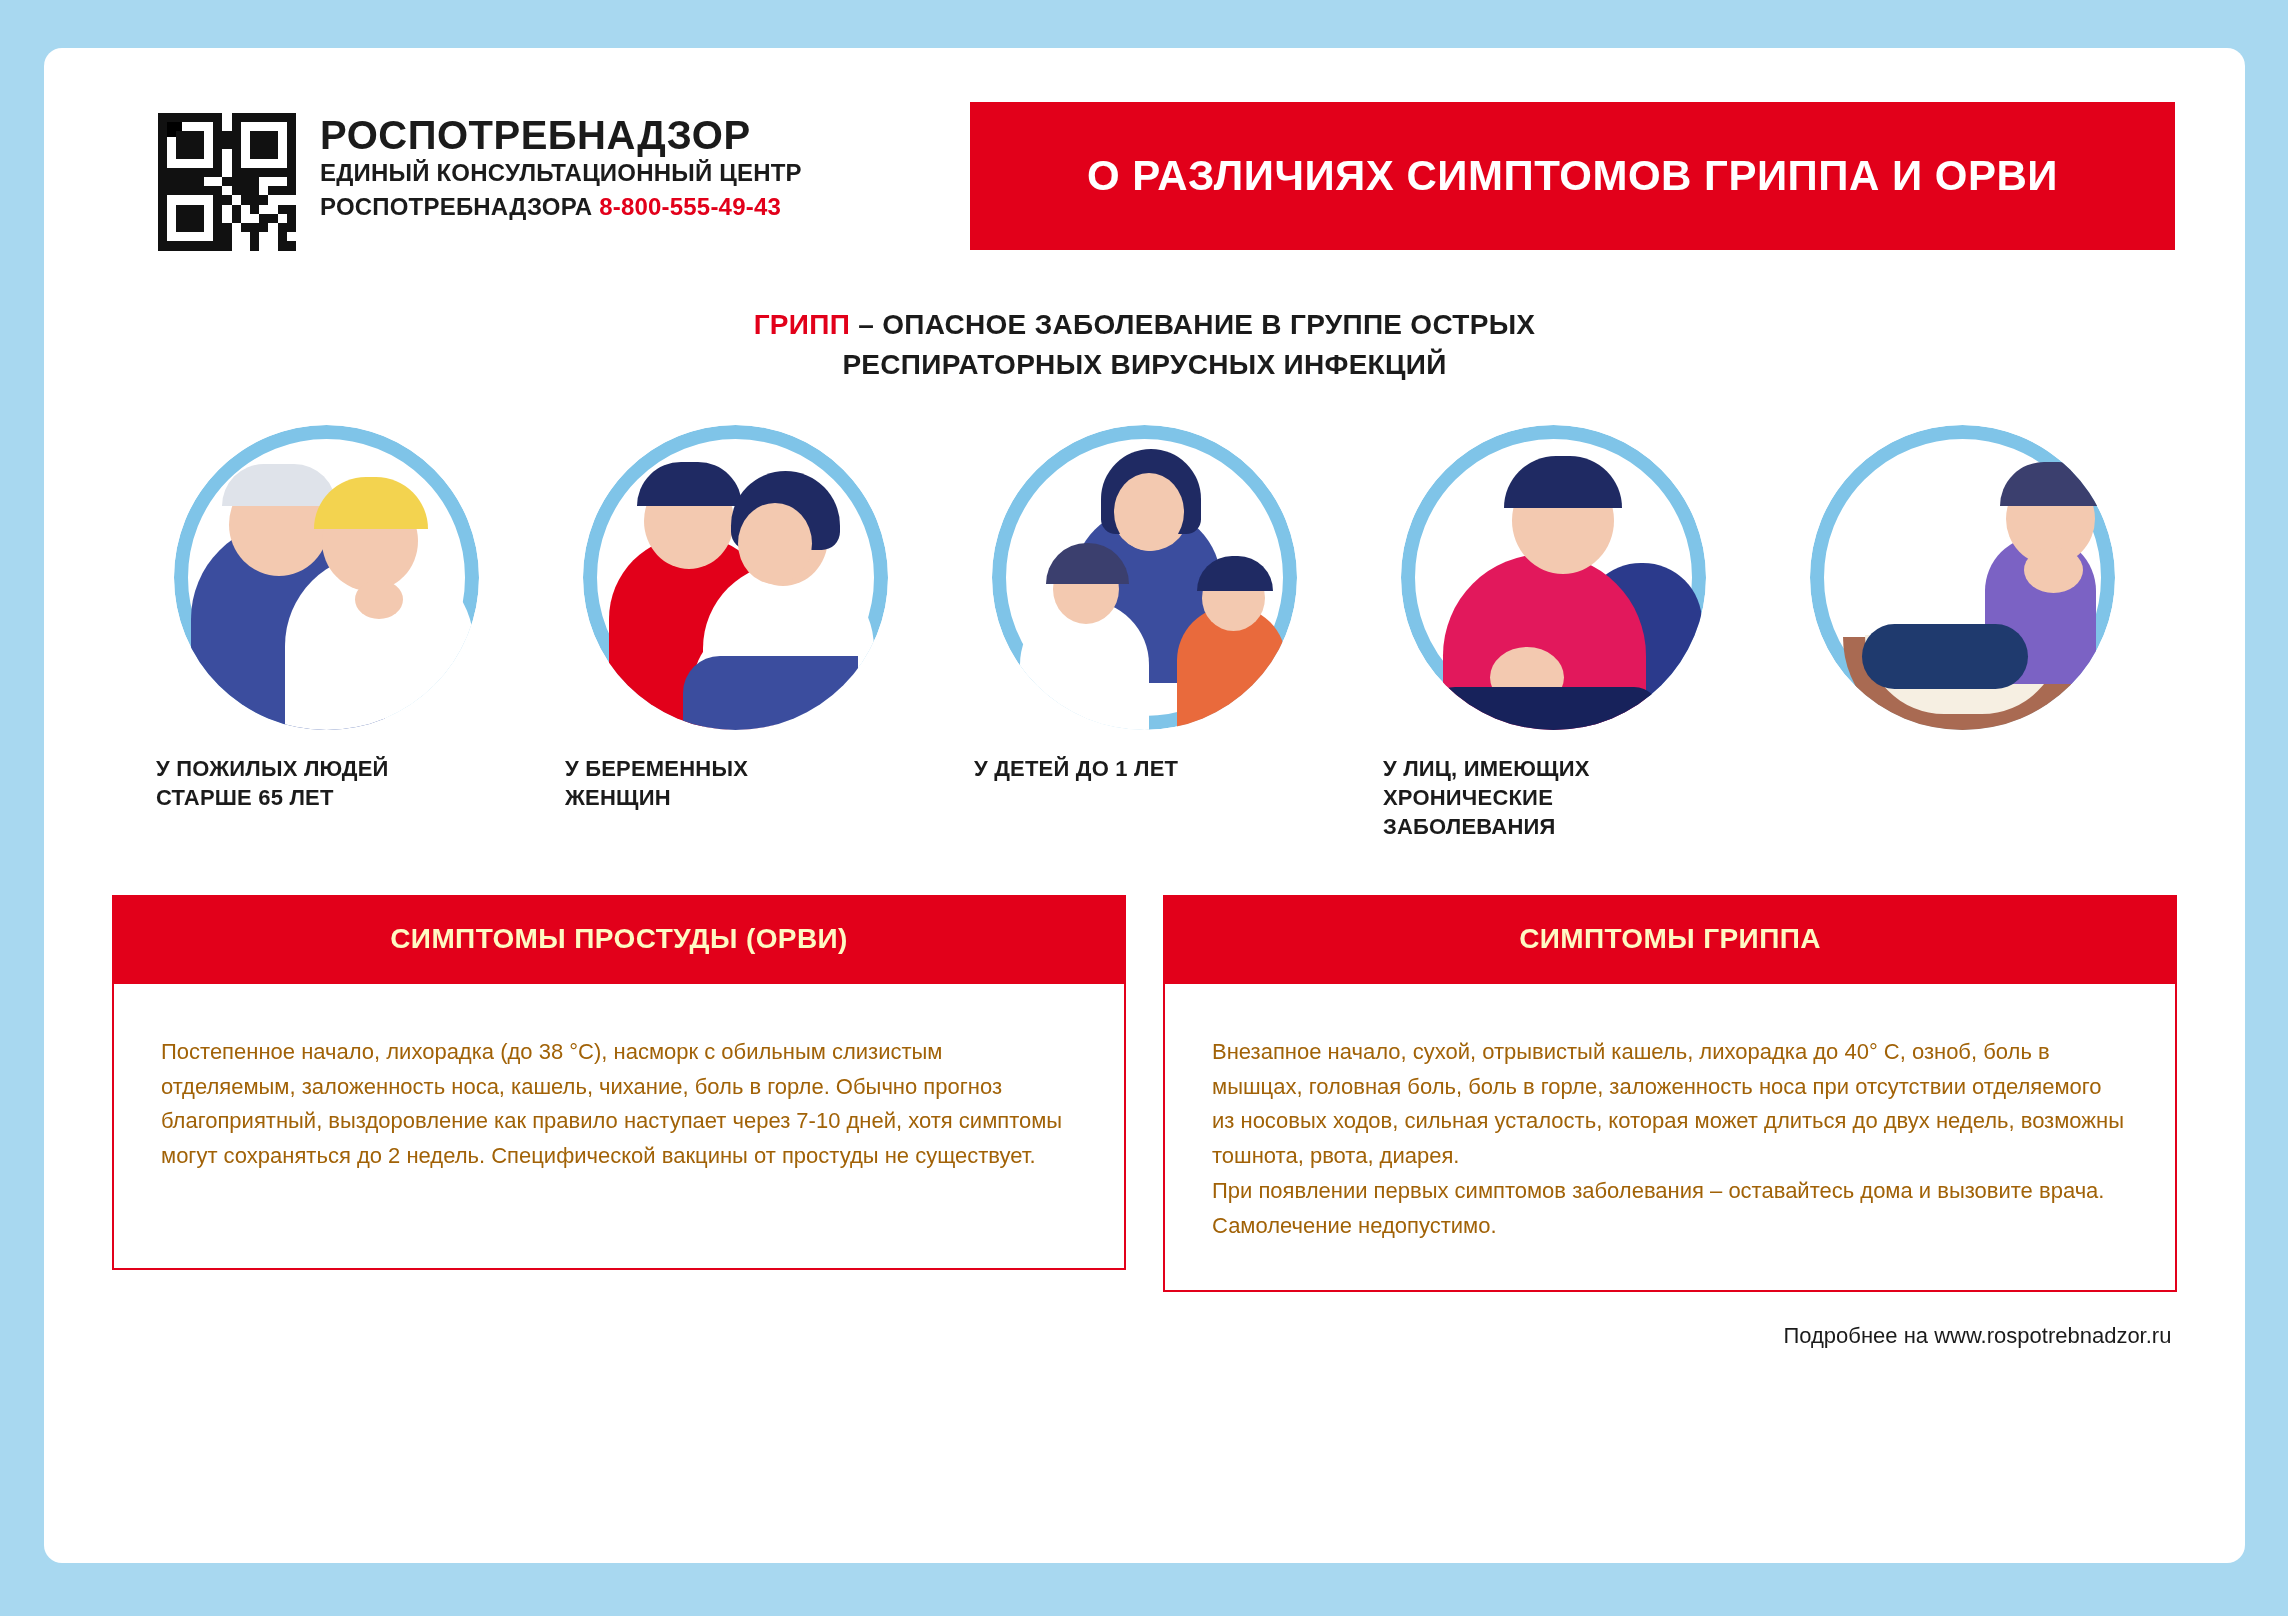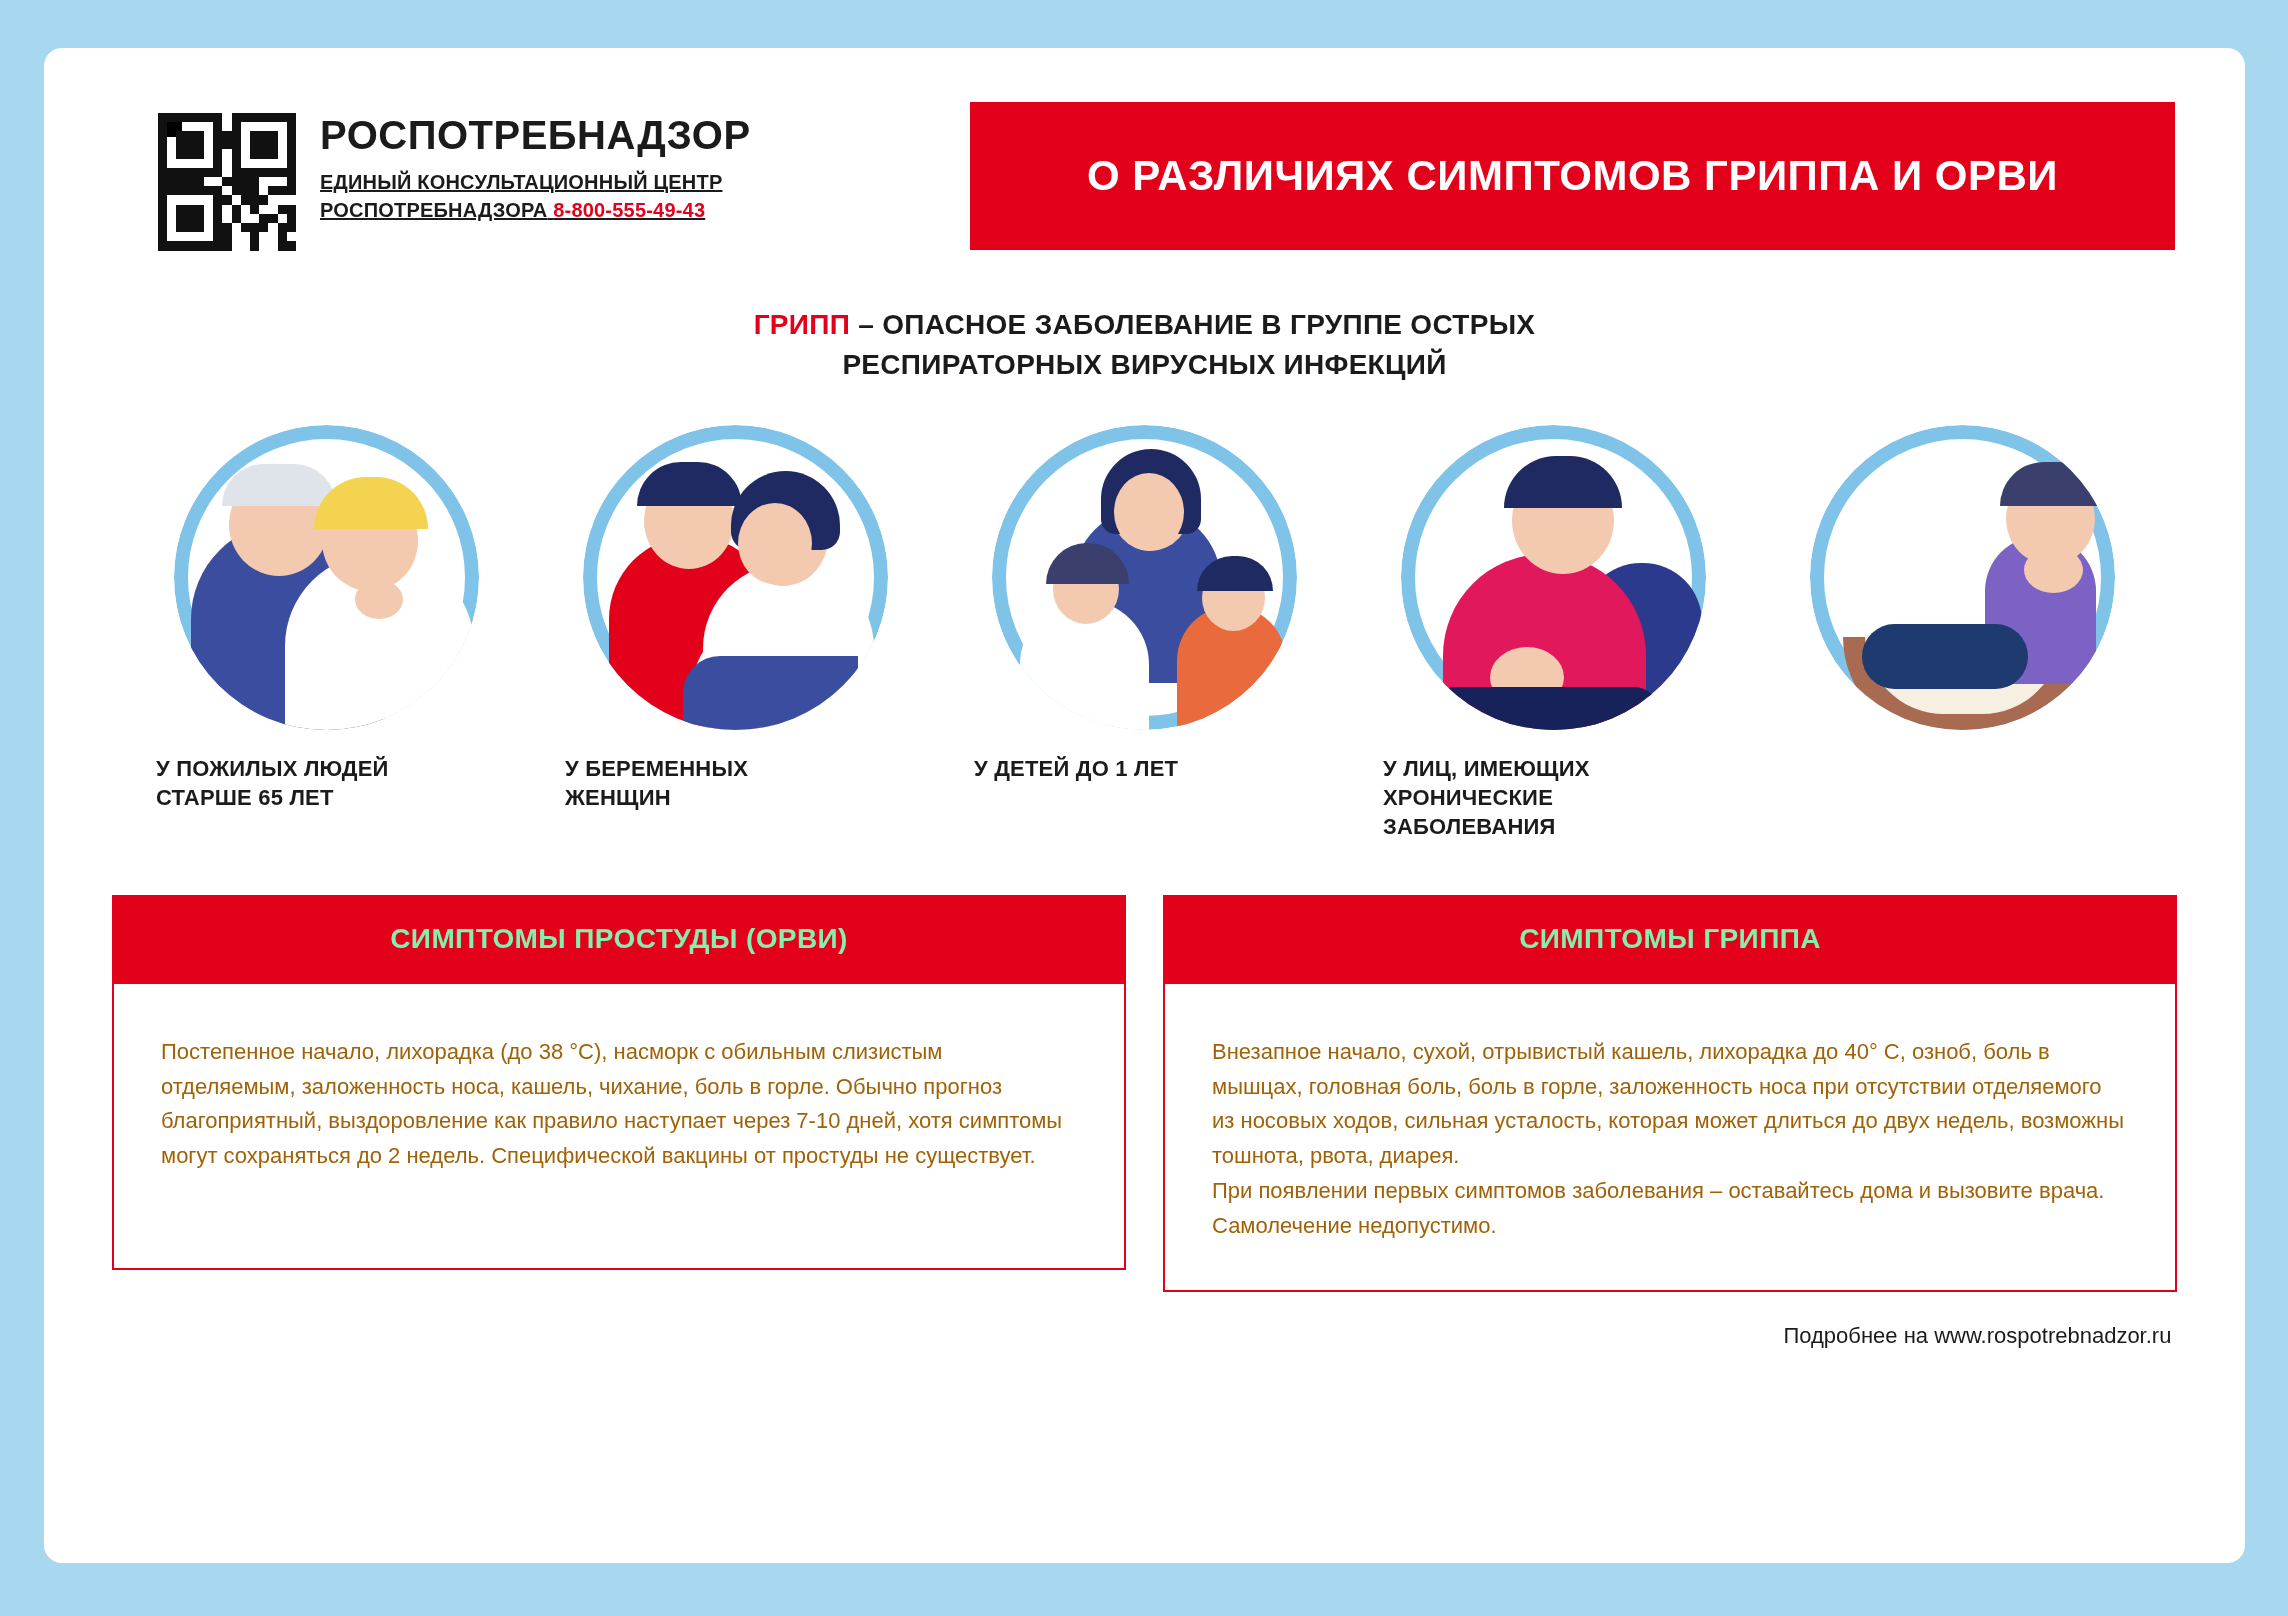--- a/index.html
+++ b/index.html
@@ -66,27 +66,25 @@
   .qr-grid i.on { background: #111; }
   .brand-text { padding-top: 1.8px; }
   .brand-title {
     font-size: 40px;
     font-weight: bold;
     letter-spacing: 0.5px;
     color: #1b1b1b;
     line-height: 1.05;
   }
   .brand-sub {
-    margin-top: 13px;
-    font-size: 20px;
+    font-size: 24px;
     font-weight: bold;
     color: #1b1b1b;
     line-height: 1.38;
     letter-spacing: 0.2px;
-    text-decoration: underline;
   }
   .brand-phone {
     color: #e2001a;
     font-weight: bold;
     white-space: nowrap;
   }
   .title-bar {
     flex: 1;
     background: #e2001a;
     height: 148px;
@@ -174,21 +172,21 @@
   }
   .panel { flex: 1; }
   .panel-head {
     background: #e2001a;
     height: 89px;
     display: flex;
     align-items: center;
     justify-content: center;
   }
   .panel-head span {
-    color: #86efac;
+    color: #fef9c3;
     font-size: 28px;
     font-weight: bold;
     letter-spacing: 0.4px;
   }
   .panel-body {
     border: 2.8px solid #e2001a;
     border-top: none;
     padding: 35px 31px 31px 31px;
     min-height: 286px;
     box-sizing: border-box;

